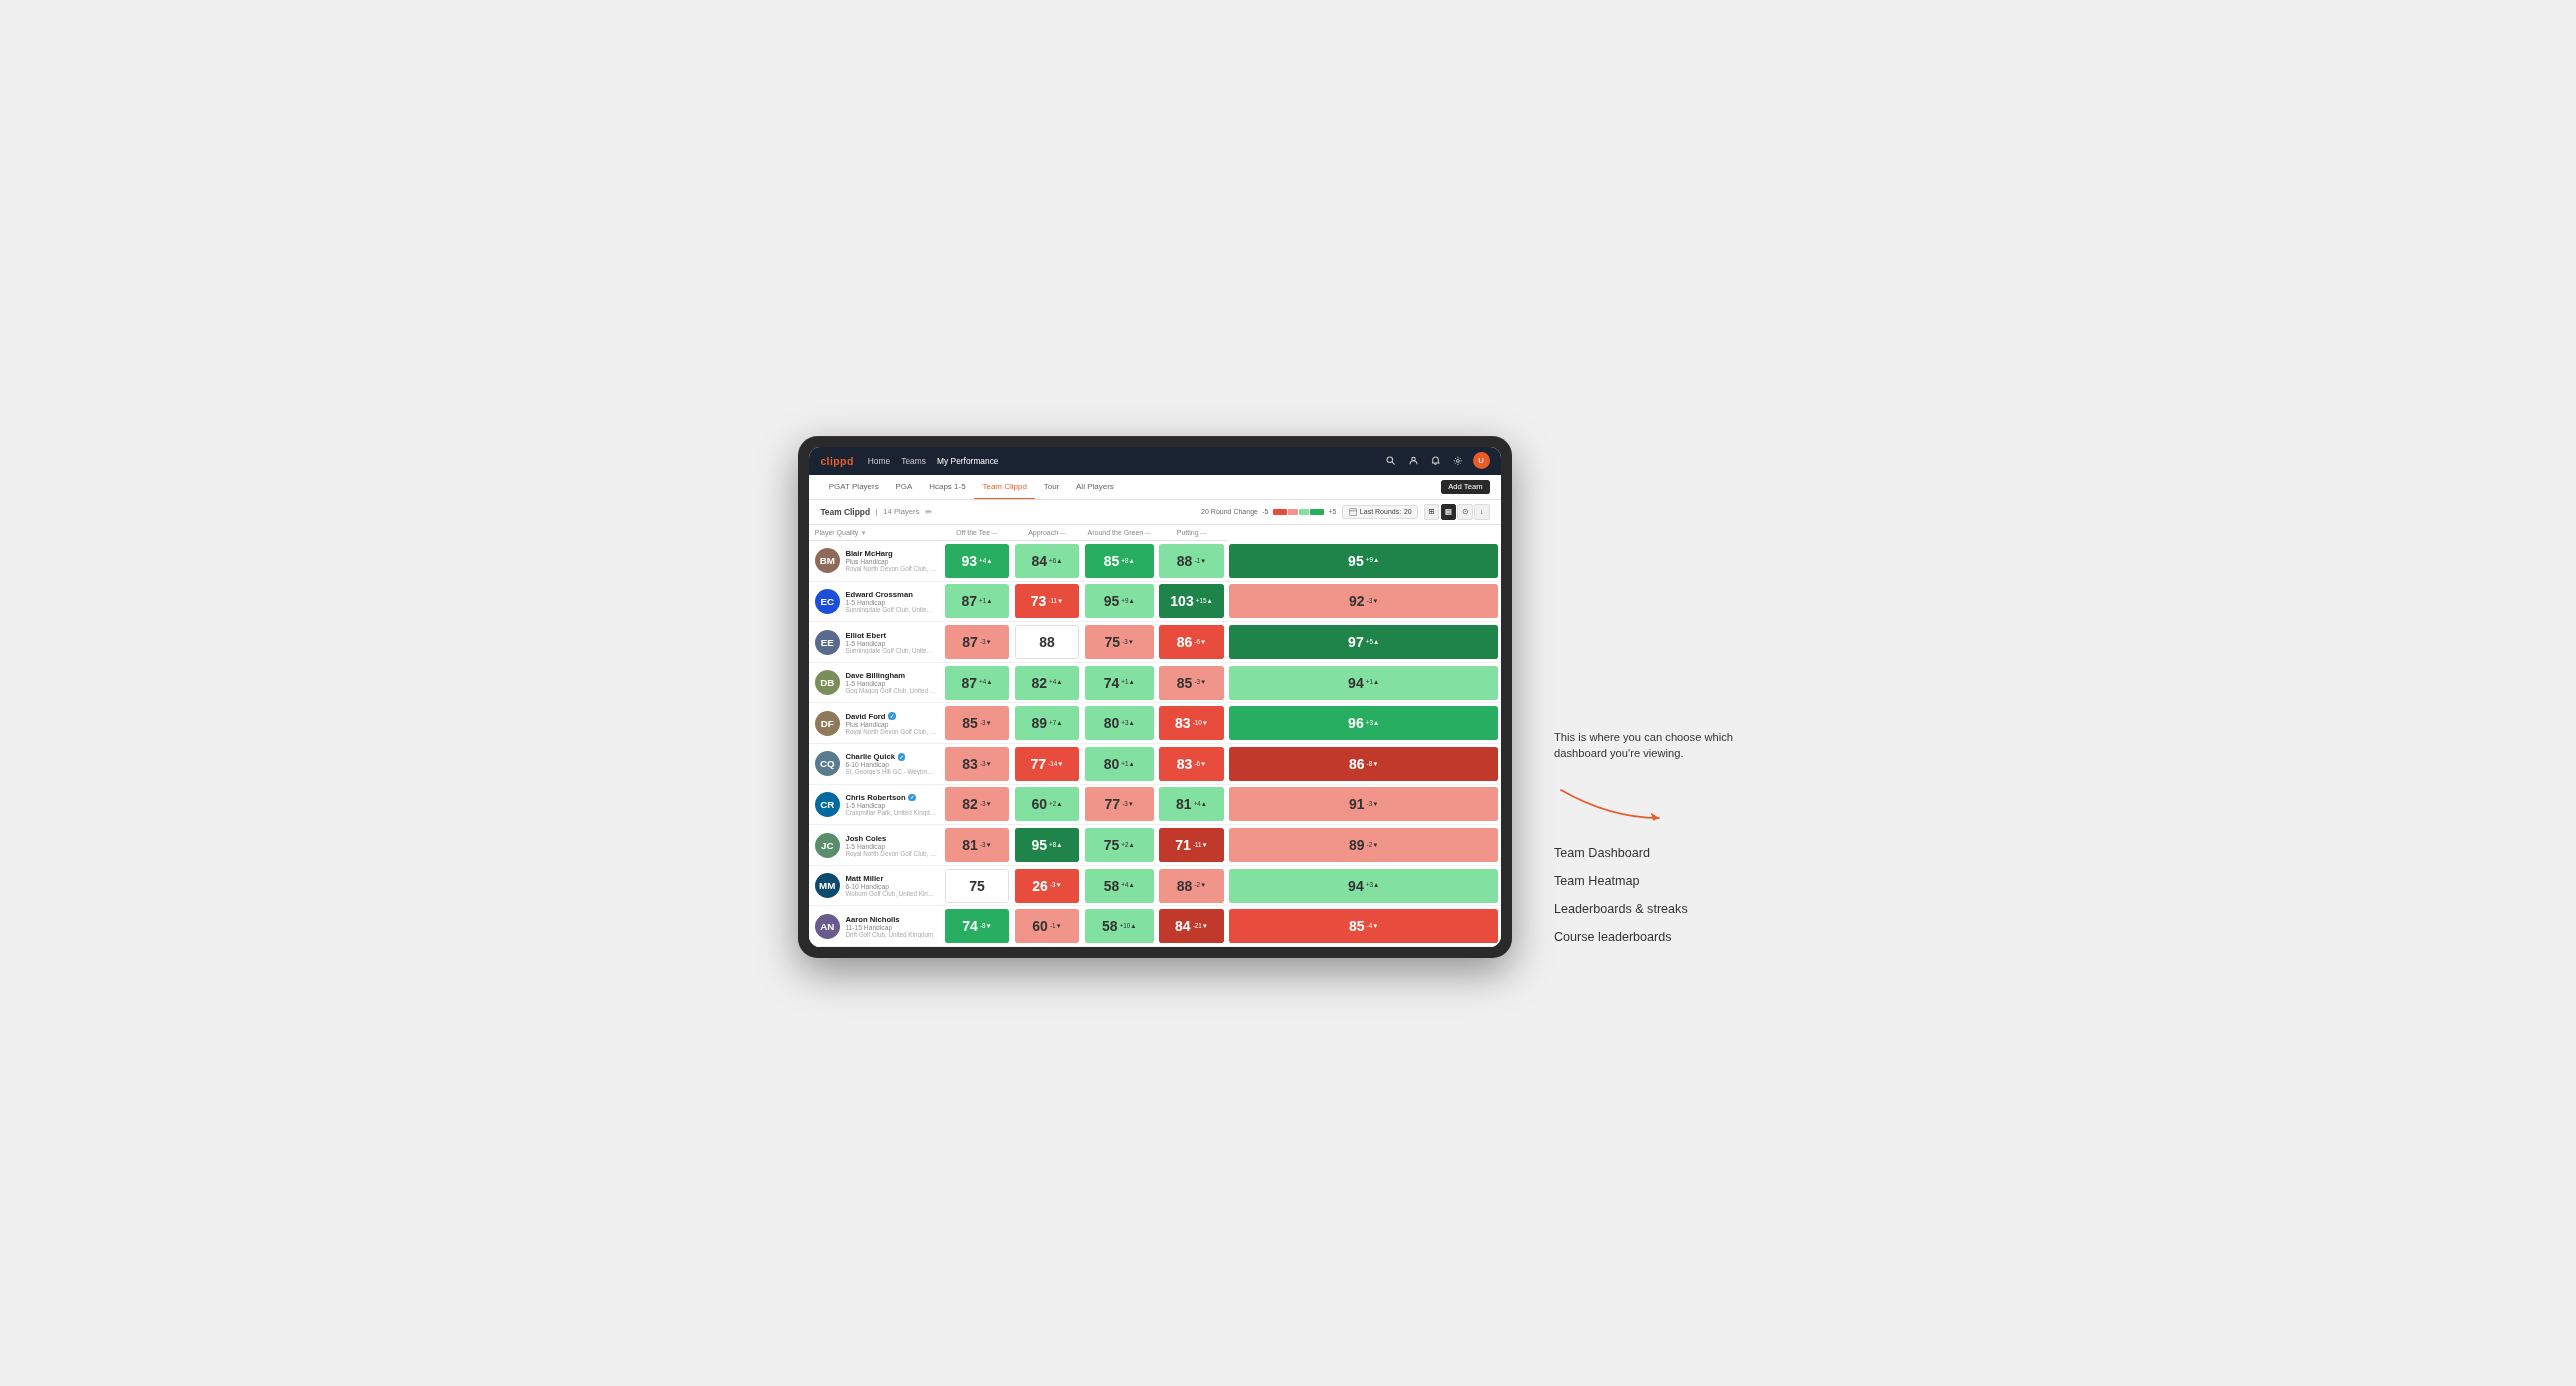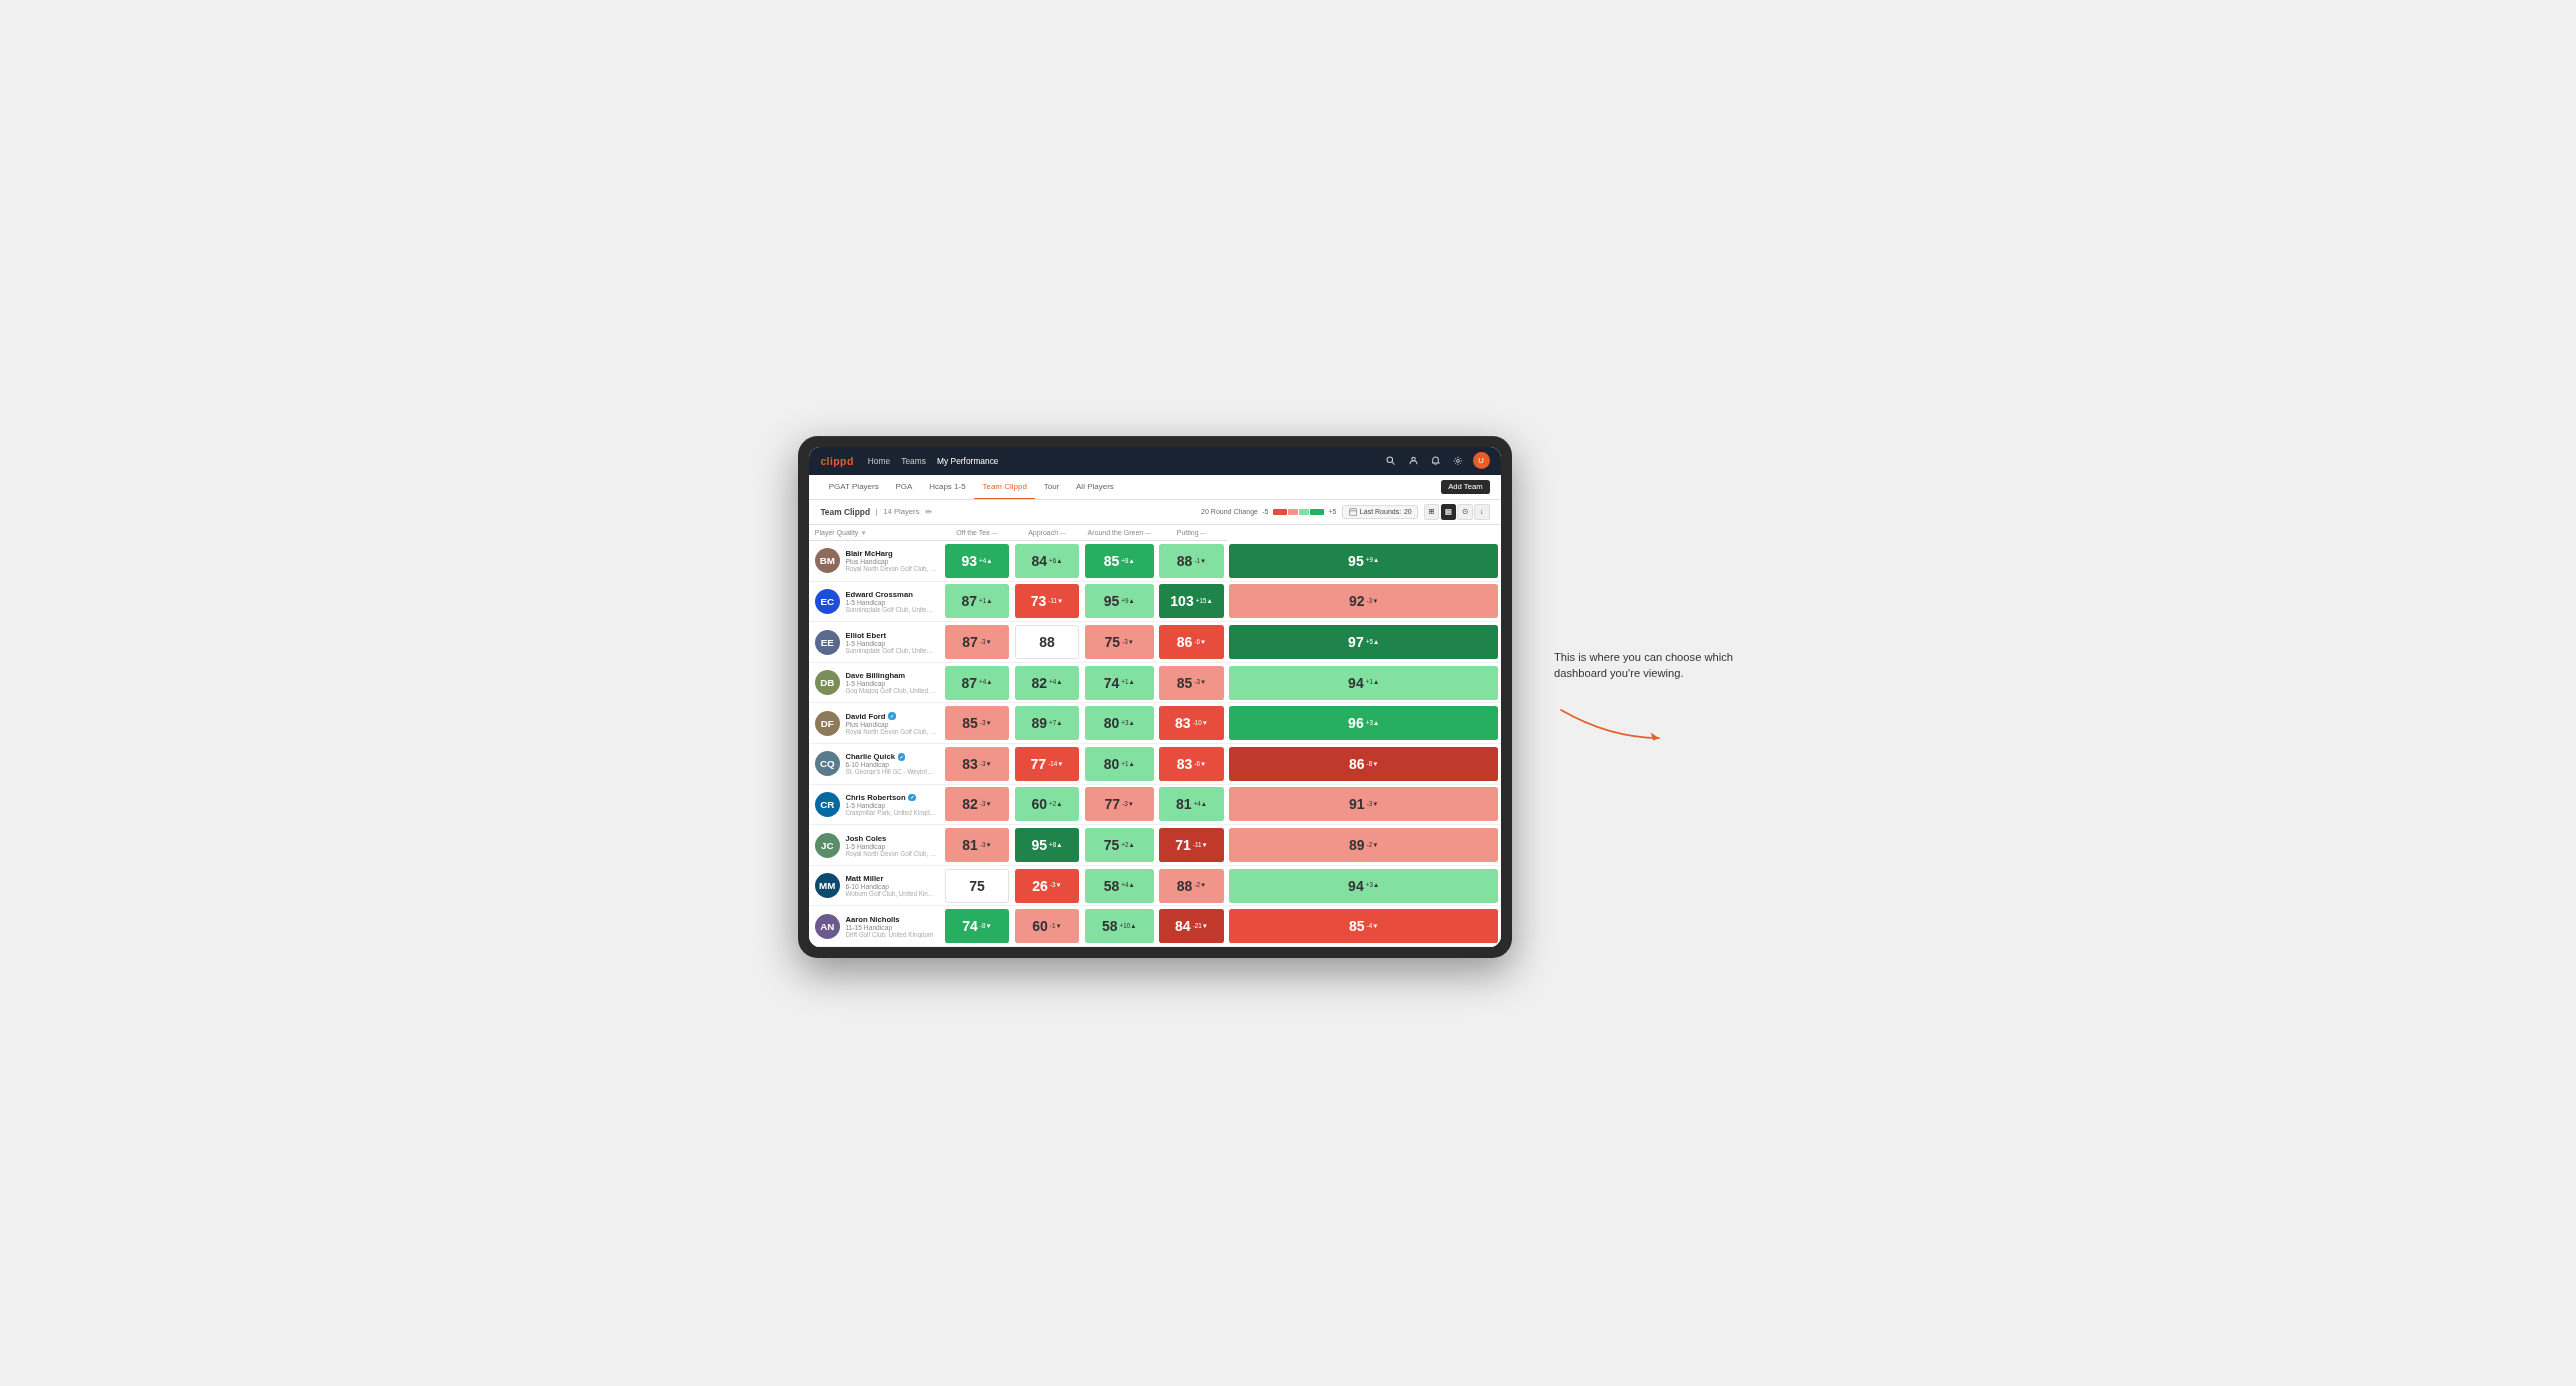--- a/index.html
+++ b/index.html
@@ -8,21 +8,21 @@
       font-family: -apple-system, BlinkMacSystemFont, 'Segoe UI', sans-serif;
       display: flex;
       justify-content: center;
       align-items: center;
       min-height: 100vh;
       padding: 14px;
     }
 
     .outer-wrapper {
       display: flex;
-      align-items: center;
+      align-items: flex-end;
       gap: 42px;
       max-width: 980px;
       width: 100%;
       margin-top: 8px;
     }
 
     
     .tablet-frame {
       background: #2a2a2a;
       border-radius: 19.6px;
@@ -1034,15 +1034,21 @@
   </div>
 
   <div class="annotation-area">
     <p class="annotation-text">This is where you can choose which dashboard you're viewing.</p>
 
     <svg width="112" height="42" viewBox="0 0 160 60" style="display:block; margin-bottom:14px; transform: scaleX(-1);">
       <path d="M10 50 Q80 50 150 10" stroke="#e85d2a" stroke-width="2.5" fill="none" stroke-linecap="round"></path>
       <polygon points="10,50 22,42 18,54" fill="#e85d2a"></polygon>
     </svg>
 
+    <div class="dashboard-options">
+      <div class="dashboard-option">Team Dashboard</div>
+      <div class="dashboard-option">Team Heatmap</div>
+      <div class="dashboard-option">Leaderboards &amp; streaks</div>
+      <div class="dashboard-option">Course leaderboards</div>
+    </div>
   </div>
 </div>
 
 
 </body></html>

